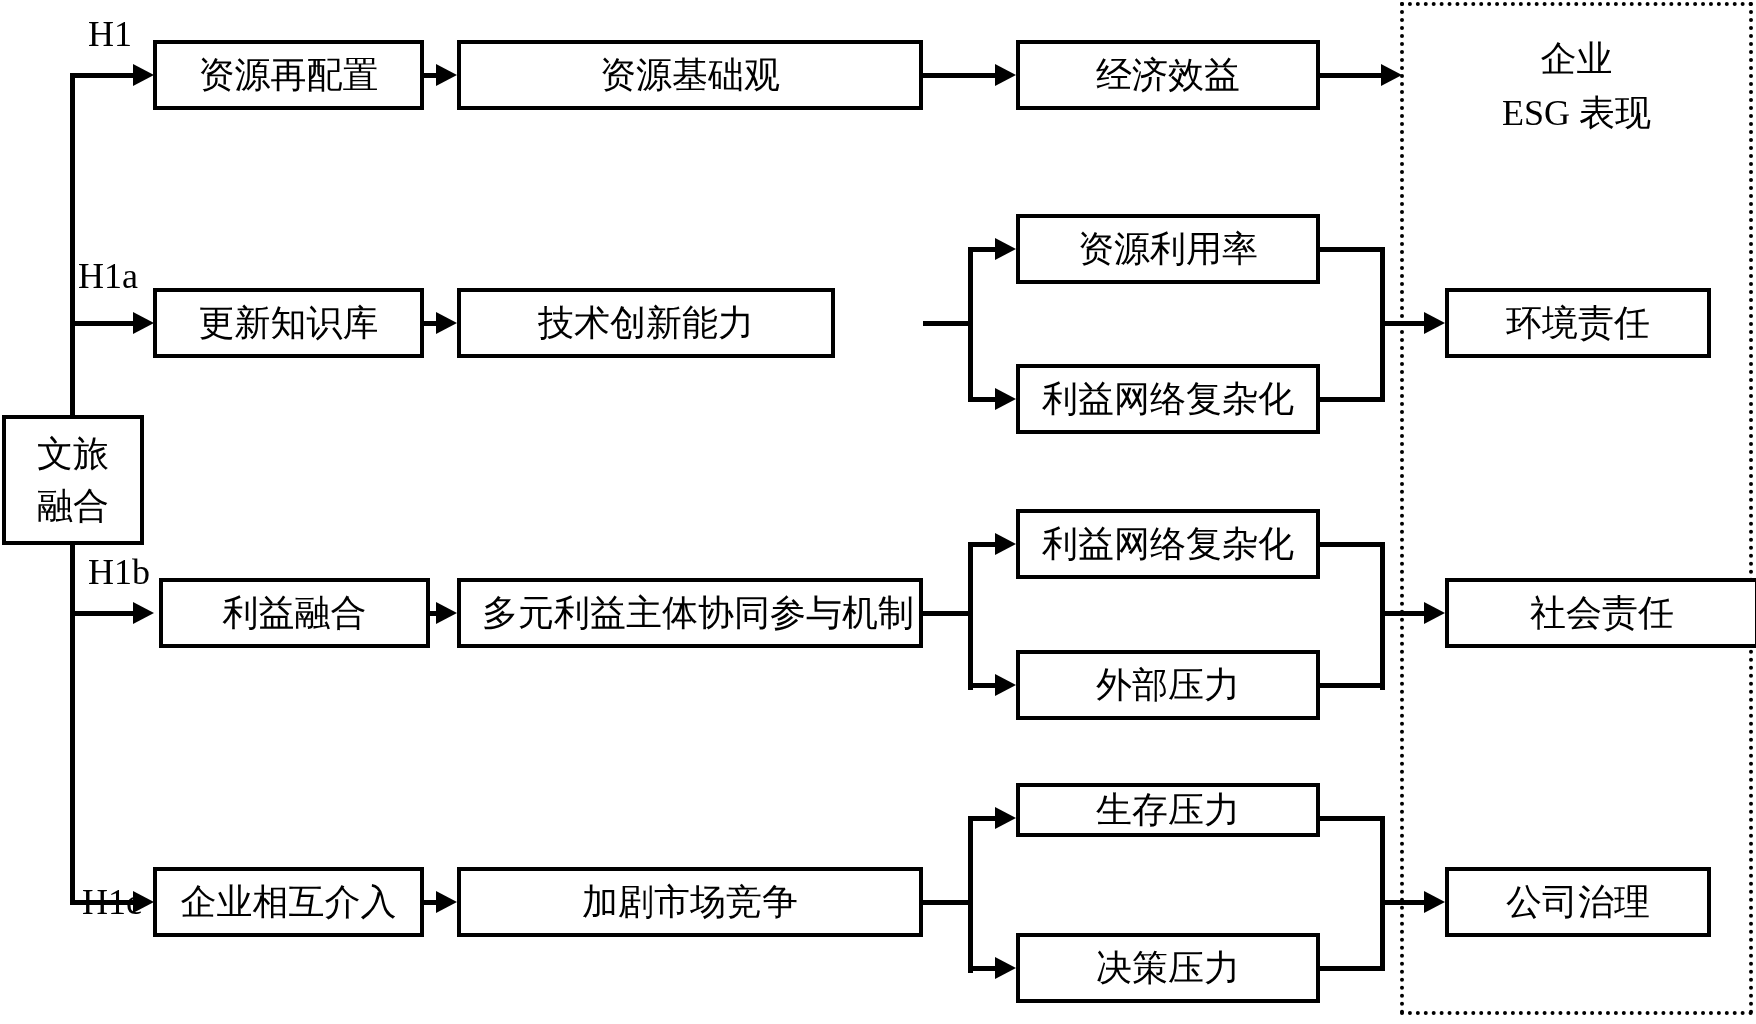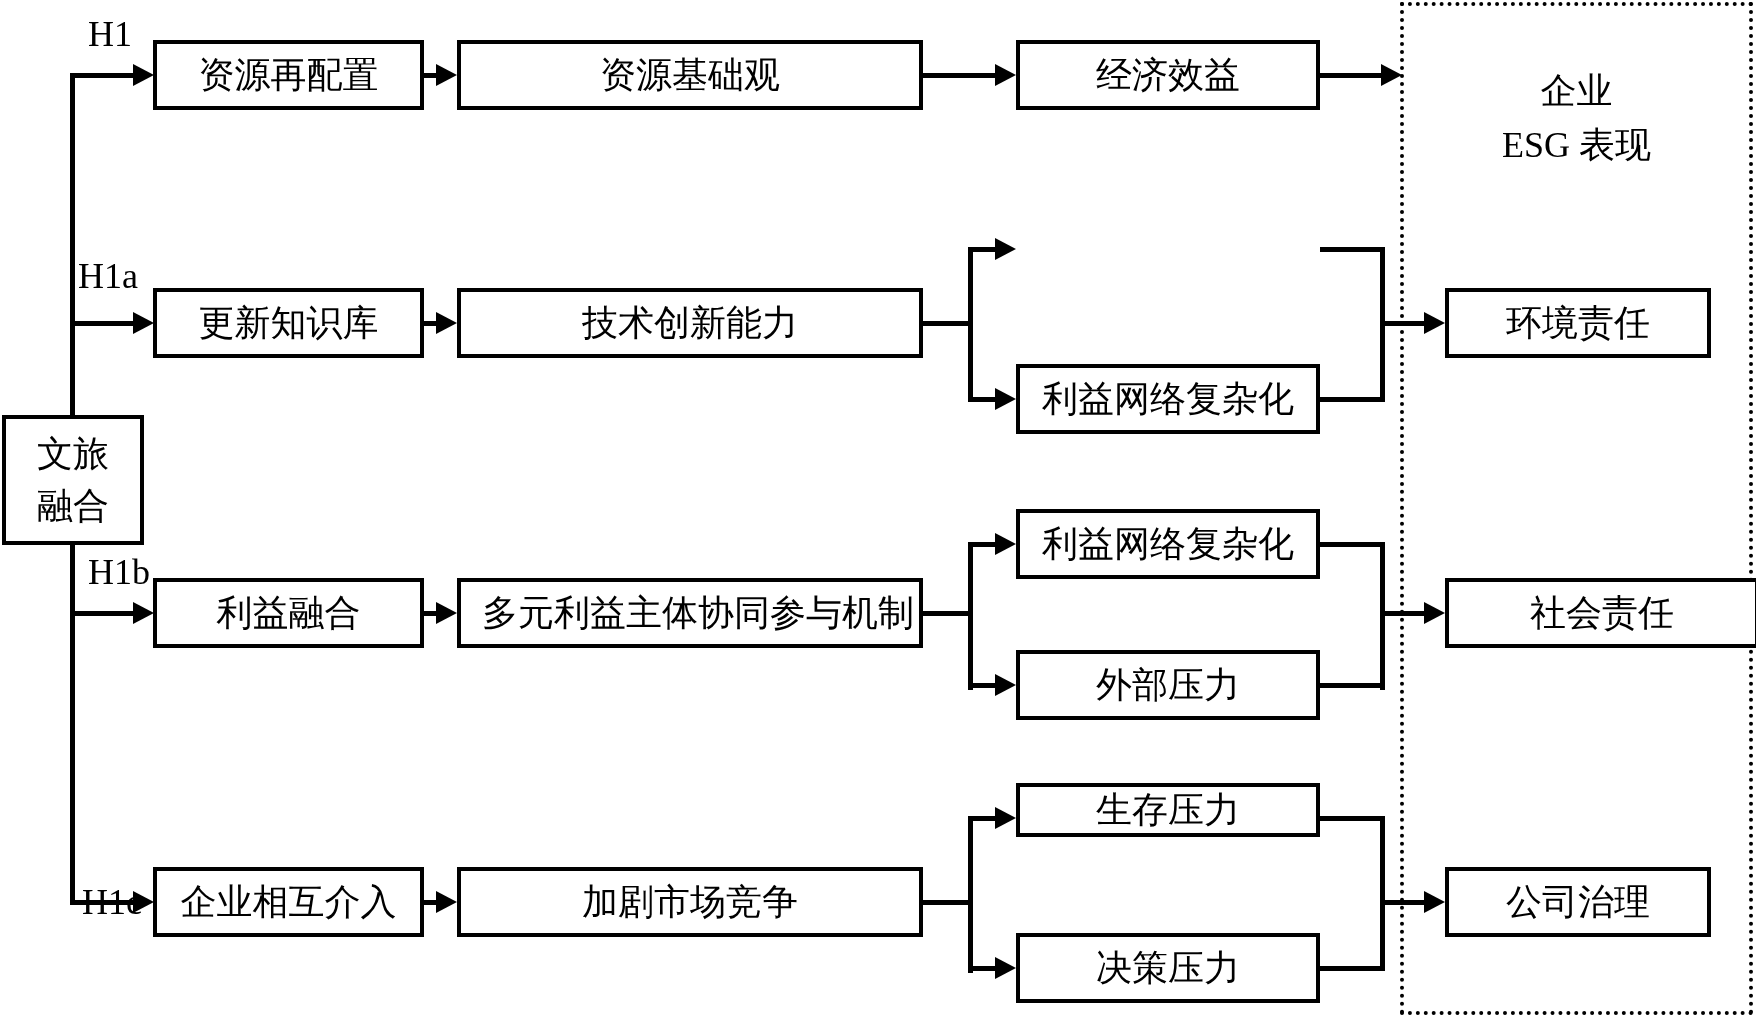--- a/index.html
+++ b/index.html
@@ -47,21 +47,21 @@
     position: absolute;
     left: 1400px; top: 2px;
     width: 353px; height: 1013px;
     box-sizing: border-box;
     border: 4px dotted #000;
     background: transparent;
     z-index: 1;
   }
   .panel-title {
     position: absolute;
-    left: 1400px; top: 64px;
+    left: 1400px; top: 32px;
     width: 353px;
     text-align: center;
     font-size: 36px;
     line-height: 1.5;
     z-index: 3;
   }
   .panel-title span { display: block; }
   .src-box span { display: block; }
 </style>
 </head>
@@ -104,39 +104,40 @@
   <div class="box" style="left:457px; top:40px; width:466px; height:70px;">资源基础观</div>
   <div class="hline" style="left:923px; top:73px; width:73px;"></div>
   <div class="arrowhead" style="left:995px; top:64px;"></div>
   <div class="box" style="left:1016px; top:40px; width:304px; height:70px;">经济效益</div>
   <div class="hline" style="left:1320px; top:73px; width:62px;"></div>
   <div class="arrowhead" style="left:1381px; top:64px;"></div>
 
   <div class="box" style="left:153px; top:288px; width:271px; height:70px;">更新知识库</div>
   <div class="hline" style="left:424px; top:321px; width:14px;"></div>
   <div class="arrowhead" style="left:436px; top:312px;"></div>
-  <div class="box" style="left:457px; top:288px; width:466px; height:70px;">技术创新能力</div>
+  <div class="box" style="left:457px; top:288px; width:378px; height:70px;">技术创新能力</div>
 
   <div class="hline" style="left:923px; top:321px; width:50px;"></div>
   <div class="vline" style="left:968px; top:247px; height:155px;"></div>
   <div class="hline" style="left:968px; top:247px; width:28px;"></div>
   <div class="arrowhead" style="left:995px; top:238px;"></div>
   <div class="hline" style="left:968px; top:397px; width:28px;"></div>
   <div class="arrowhead" style="left:995px; top:388px;"></div>
 
+  <div class="box" style="left:1016px; top:214px; width:304px; height:70px;">资源利用率</div>
   <div class="box" style="left:1016px; top:364px; width:304px; height:70px;">利益网络复杂化</div>
 
   <div class="hline" style="left:1320px; top:247px; width:65px;"></div>
   <div class="hline" style="left:1320px; top:397px; width:65px;"></div>
   <div class="vline" style="left:1380px; top:247px; height:155px;"></div>
   <div class="hline" style="left:1380px; top:321px; width:45px;"></div>
   <div class="arrowhead" style="left:1424px; top:312px;"></div>
   <div class="box" style="left:1445px; top:288px; width:266px; height:70px;">环境责任</div>
 
-  <div class="box" style="left:153px; top:578px; width:271px; height:70px;">利益融合</div>
+  <div class="box" style="left:159px; top:578px; width:271px; height:70px;">利益融合</div>
   <div class="hline" style="left:424px; top:611px; width:14px;"></div>
   <div class="arrowhead" style="left:436px; top:602px;"></div>
   <div class="box" style="left:457px; top:578px; width:466px; height:70px;padding-left:16px;">多元利益主体协同参与机制</div>
 
   <div class="hline" style="left:923px; top:611px; width:50px;"></div>
   <div class="vline" style="left:968px; top:542px; height:148px;"></div>
   <div class="hline" style="left:968px; top:542px; width:28px;"></div>
   <div class="arrowhead" style="left:995px; top:533px;"></div>
   <div class="hline" style="left:968px; top:683px; width:28px;"></div>
   <div class="arrowhead" style="left:995px; top:674px;"></div>

